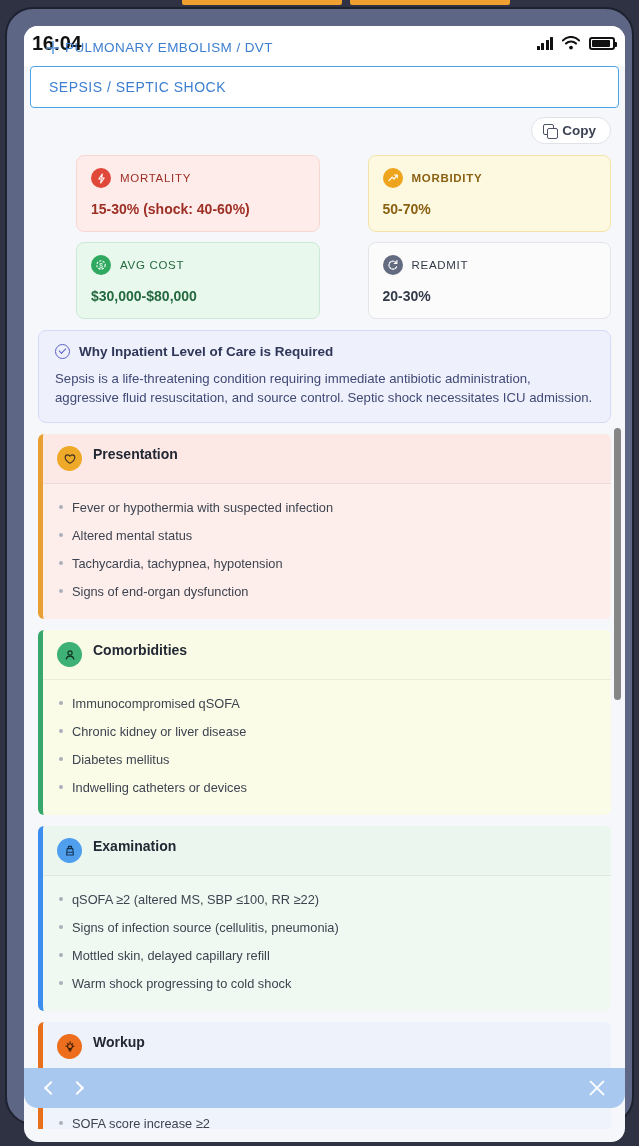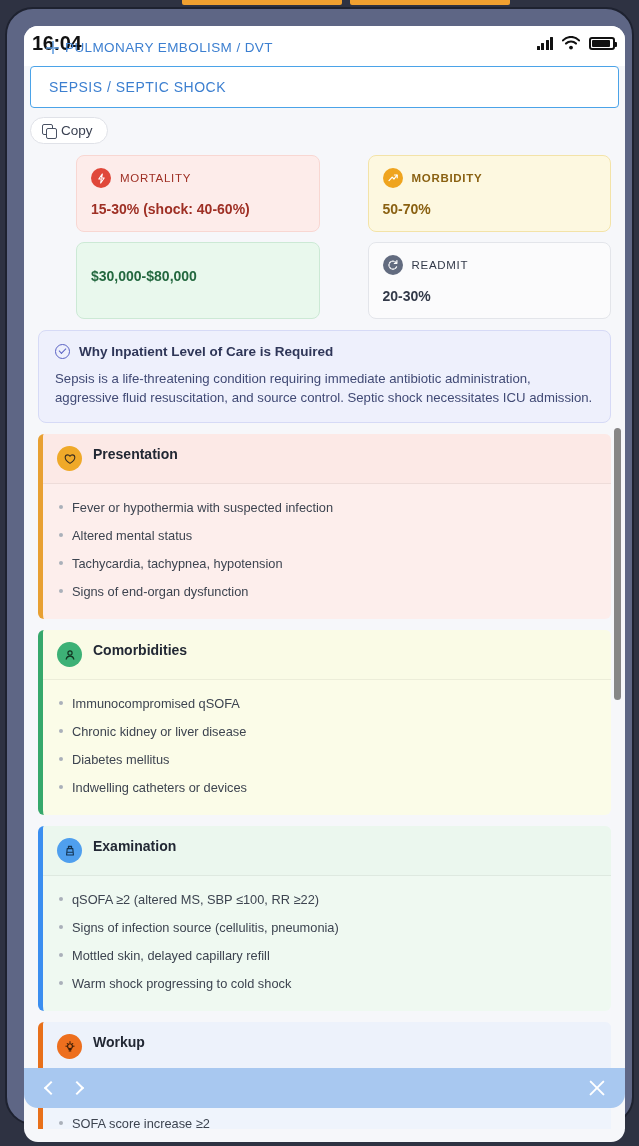--- a/index.html
+++ b/index.html
@@ -134,22 +134,23 @@
   
   .scroll-area {
     position: relative;
     height: 1021px;
     background: #f6f7fa;
     overflow: hidden;
     padding: 0 6px;
   }
 
   .copy-row {
-    display: flex; 
+    display: flex; justify-content: flex-end;
     padding: 9px 8px 0 0;
+    font-weight: bold;
   }
   .copy-btn {
     display: flex; align-items: center; gap: 6px;
     background: #fff;
     border: 1px solid #e0e2e8;
     border-radius: 16px;
     padding: 5px 14px 5px 11px;
     font-size: 13.5px;
     color: #3a4152;
     cursor: pointer;
@@ -410,20 +411,29 @@
                     <path d="M2 8.6 L5.2 5.2 L7 7 L10 3.2" fill="none" stroke="#fff" stroke-width="1.2" stroke-linecap="round" stroke-linejoin="round"></path>
                     <path d="M7.4 3 H10.2 V5.8" fill="none" stroke="#fff" stroke-width="1.2" stroke-linecap="round" stroke-linejoin="round"></path>
                   </svg>
               </span>
               <span class="mlabel">MORBIDITY</span>
             </div>
             <div class="mvalue">50-70%</div>
           </div>
 
           <div class="metric green">
+            <div class="mhead">
+              <span class="micon">
+                <svg width="12" height="12" viewBox="0 0 12 12">
+                    <circle cx="6" cy="6" r="4.2" fill="none" stroke="#fff" stroke-width="1.1" stroke-dasharray="2.2 1.3"></circle>
+                    <text x="6" y="8.6" font-size="6.4" fill="#fff" text-anchor="middle" font-family="Liberation Sans">$</text>
+                  </svg>
+              </span>
+              <span class="mlabel">AVG COST</span>
+            </div>
             <div class="mvalue">$30,000-$80,000</div>
           </div>
 
           <div class="metric slate">
             <div class="mhead">
               <span class="micon">
                 <svg width="12" height="12" viewBox="0 0 12 12">
                     <path d="M9.4 4.1 A4 4 0 1 0 9.8 7.2" fill="none" stroke="#fff" stroke-width="1.2" stroke-linecap="round" stroke-dasharray="1.9 1.2"></path>
                     <path d="M9.9 1.6 L9.9 4.3 L7.3 4.3" fill="none" stroke="#fff" stroke-width="1.2" stroke-linecap="round" stroke-linejoin="round"></path>
                   </svg>

